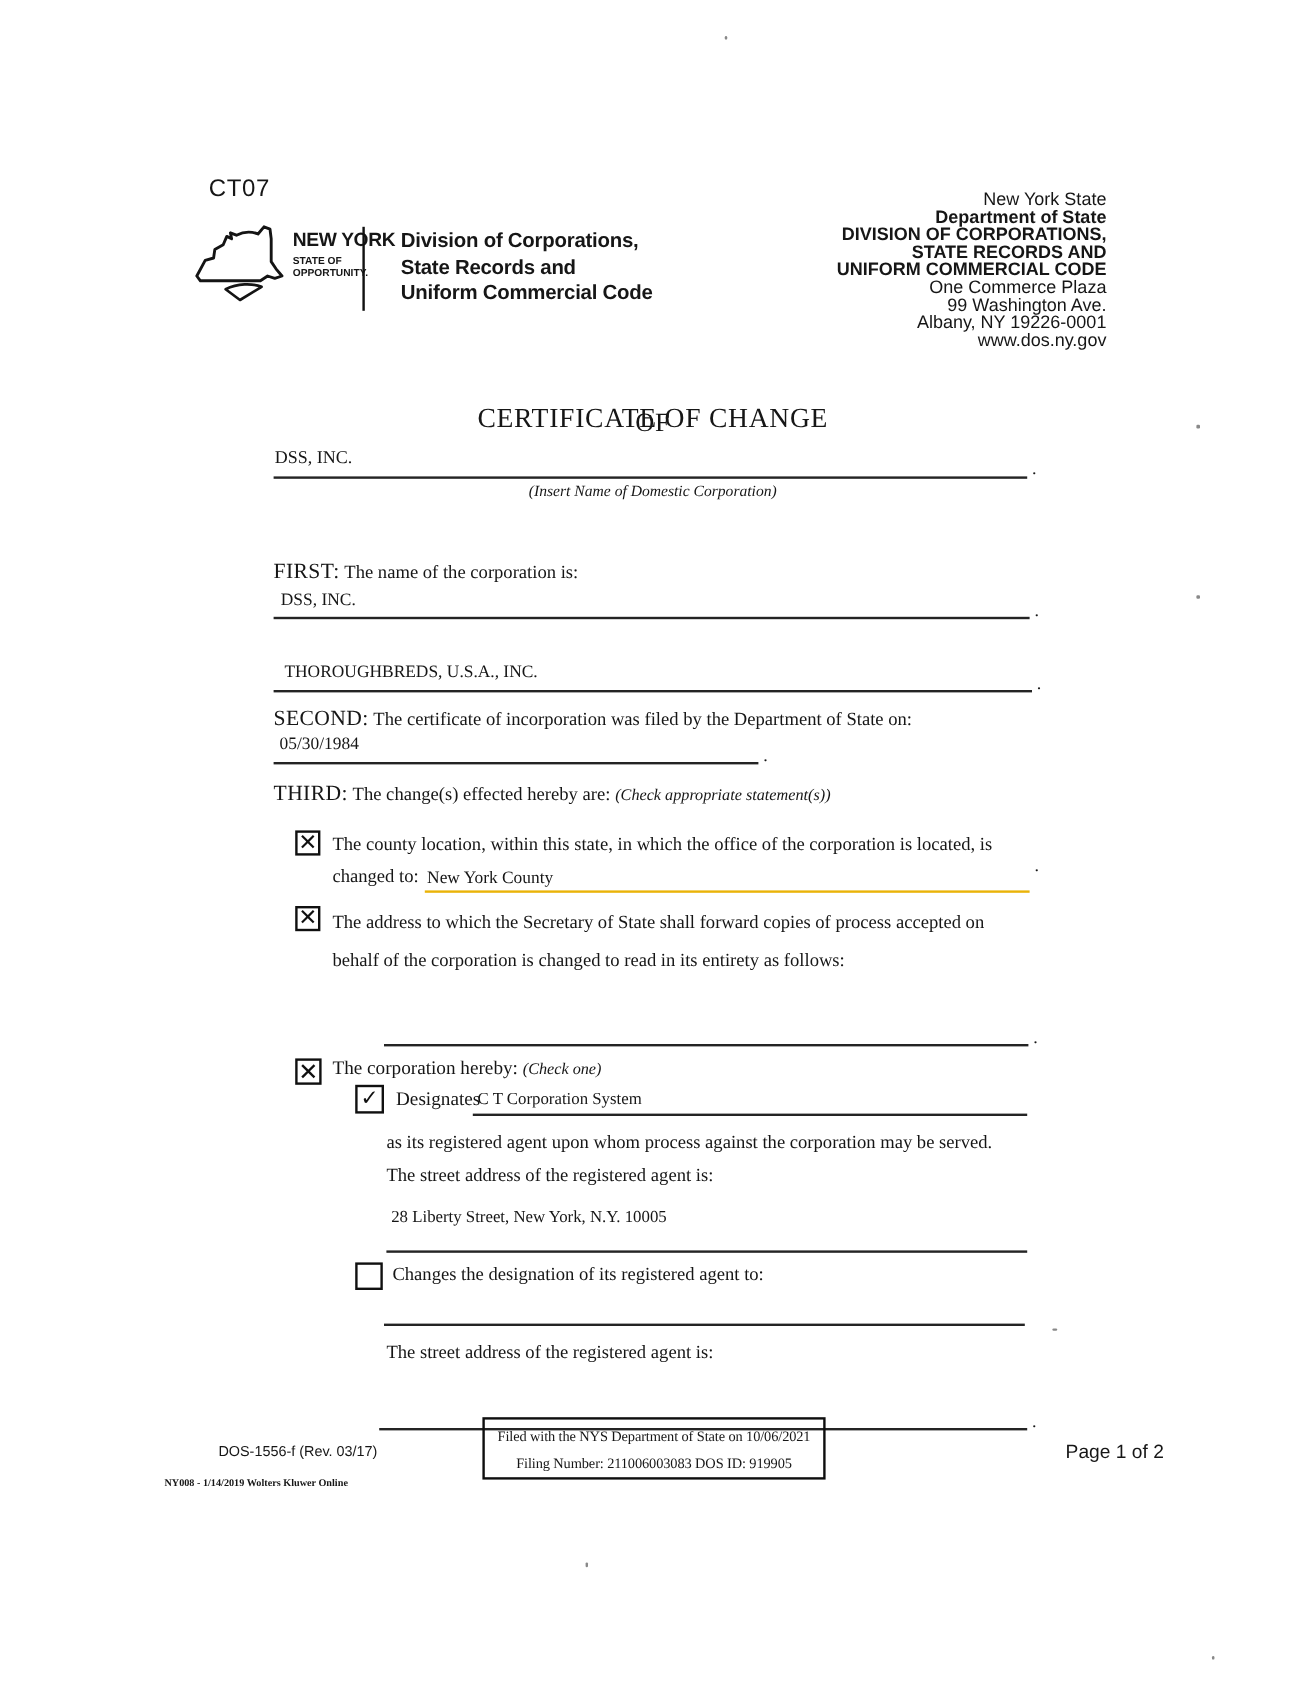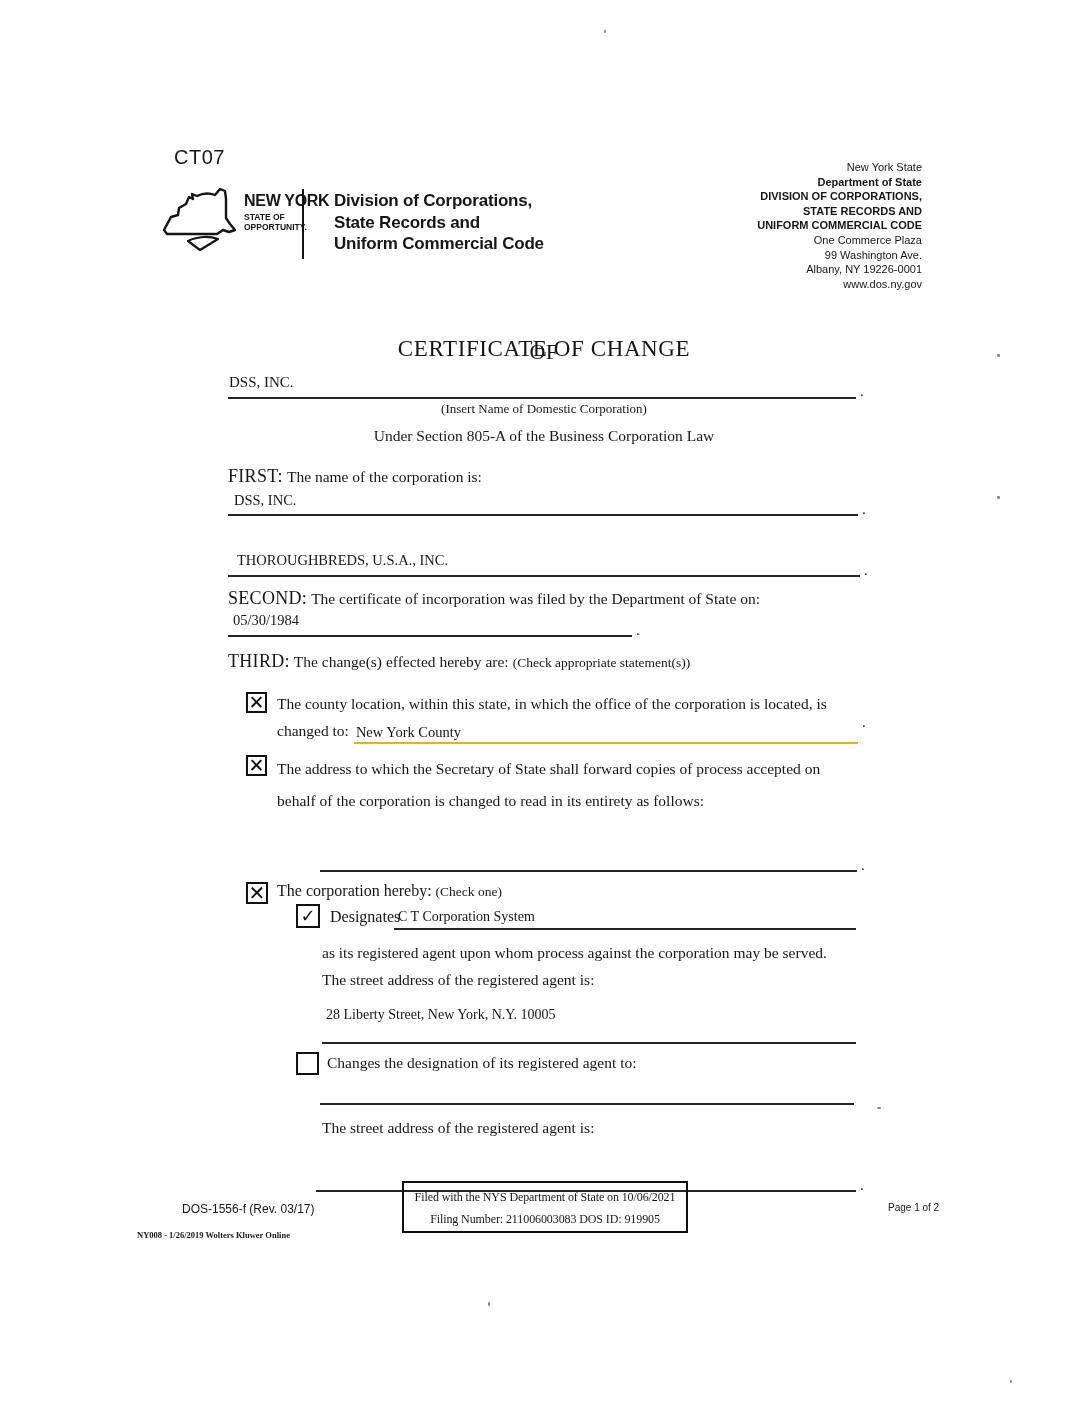--- a/index.html
+++ b/index.html
@@ -3,21 +3,21 @@
 <meta charset="utf-8">
 <style>
   html,body{margin:0;padding:0;background:#ffffff;}
   .page{
     position:relative; width:1088px; height:1408px; background:#fff;
     font-family:"Liberation Serif", serif; color:#161616; overflow:hidden;
   }
   .abs{position:absolute;}
   .sans{font-family:"Liberation Sans", sans-serif;margin-left:22px;}
   .b{font-weight:bold;}
-  .i{}
+  .i{font-style:italic;}
   .center{left:0; right:0; text-align:center;}
   .rule{position:absolute; height:2px; background:#242424;}
   .sec-label{font-size:18px; letter-spacing:.3px; font-weight:normal;}
   .body-txt{font-size:15.5px;}
   .typed{font-size:14.5px;}
   .cb{
     position:absolute; border:2.2px solid #101010; box-sizing:border-box;
     display:flex; align-items:center; justify-content:center;
     font-family:"DejaVu Sans", sans-serif; font-weight:bold; color:#101010;
     line-height:1; overflow:hidden;
@@ -27,21 +27,21 @@
     text-align:center; font-weight:normal; font-size:12px; line-height:22px;
     padding-top:3px; letter-spacing:-0.1px;
   }
   .speck{position:absolute; background:#4a4a4a; opacity:.65; border-radius:1px;}
   .period{font-size:15px;}
   .field-line2{display:flex; align-items:flex-end;}
   .fill-underline{
     flex:1; border-bottom:2px solid #eab308; margin-left:5px;
     font-size:14.5px; line-height:20px; padding-left:2px;
   }
-  .letterhead{ text-align:right; font-size:11px; line-height:14.6px; }
+  .letterhead{ text-align:right; font-size:15px; line-height:14.6px; }
   .lh-bold{font-weight:bold;}
 </style>
 </head>
 <body>
 
 <div class="page">
 
   <div class="abs sans" style="left:152px; top:146px; font-size:20px; letter-spacing:.5px;">CT07</div>
 
   <svg class="abs" style="left:158px; top:186px;" width="96" height="66" viewBox="0 0 96 66">
@@ -72,21 +72,20 @@
     <div>www.dos.ny.gov</div>
   </div>
 
   <div class="abs center" style="top:308px; font-size:23px; letter-spacing:.6px;margin-top:28px;">CERTIFICATE OF CHANGE</div>
   <div class="abs center" style="top:339px; font-size:22px; letter-spacing:.5px;">OF</div>
 
   <div class="abs typed b" style="left:229px; top:374px; font-weight:normal; font-size:15px;">DSS, INC.</div>
   <div class="rule" style="left:228px; top:397px; width:628px;"></div>
   <div class="abs period" style="left:860px; top:383px;">.</div>
   <div class="abs center i" style="top:401px; font-size:13px;">(Insert Name of Domestic Corporation)</div>
-  <div class="abs center" style="top:427px; font-size:15.5px;">Under Section 805-A of the Business Corporation Law</div>
 
   <div class="abs" style="left:228px; top:466px;">
     <span class="sec-label">FIRST:</span>
     <span class="body-txt">The name of the corporation is:</span>
   </div>
   <div class="abs typed" style="left:234px; top:492px;">DSS, INC.</div>
   <div class="rule" style="left:228px; top:514px; width:630px;"></div>
   <div class="abs period" style="left:862px; top:501px;">.</div>
 
   <div class="abs typed" style="left:237px; top:552px;">THOROUGHBREDS, U.S.A., INC.</div>
@@ -147,22 +146,22 @@
 
   <div class="rule" style="left:316px; top:1190px; width:540px;"></div>
   <div class="abs period" style="left:860px; top:1177px;">.</div>
 
   <div class="stamp" style="left:402px; top:1181px; width:286px; height:52px;">
     <div>Filed with the NYS Department of State on 10/06/2021</div>
     <div>Filing Number: 211006003083 DOS ID: 919905</div>
   </div>
 
   <div class="abs sans" style="left:160px; top:1202px; font-size:12px;">DOS-1556-f  (Rev. 03/17)</div>
-  <div class="abs sans" style="left:866px; top:1202px; font-size:10px;">Page 1 of 2</div>
-  <div class="abs b" style="left:137px; top:1230px; font-size:8.5px;">NY008 - 1/26/2019 Wolters Kluwer Online</div>
+  <div class="abs sans" style="left:866px; top:1202px; font-size:16px;">Page 1 of 2</div>
+  <div class="abs b" style="left:137px; top:1230px; font-size:8.5px;">NY008 - 1/14/2019 Wolters Kluwer Online</div>
 
   <div class="speck" style="left:604px; top:30px; width:2px; height:3px;"></div>
   <div class="speck" style="left:997px; top:354px; width:3px; height:3px;"></div>
   <div class="speck" style="left:997px; top:496px; width:3px; height:3px;"></div>
   <div class="speck" style="left:877px; top:1107px; width:4px; height:2px;"></div>
   <div class="speck" style="left:488px; top:1302px; width:2px; height:4px;"></div>
   <div class="speck" style="left:1010px; top:1380px; width:2px; height:3px;"></div>
 
 </div>
 

